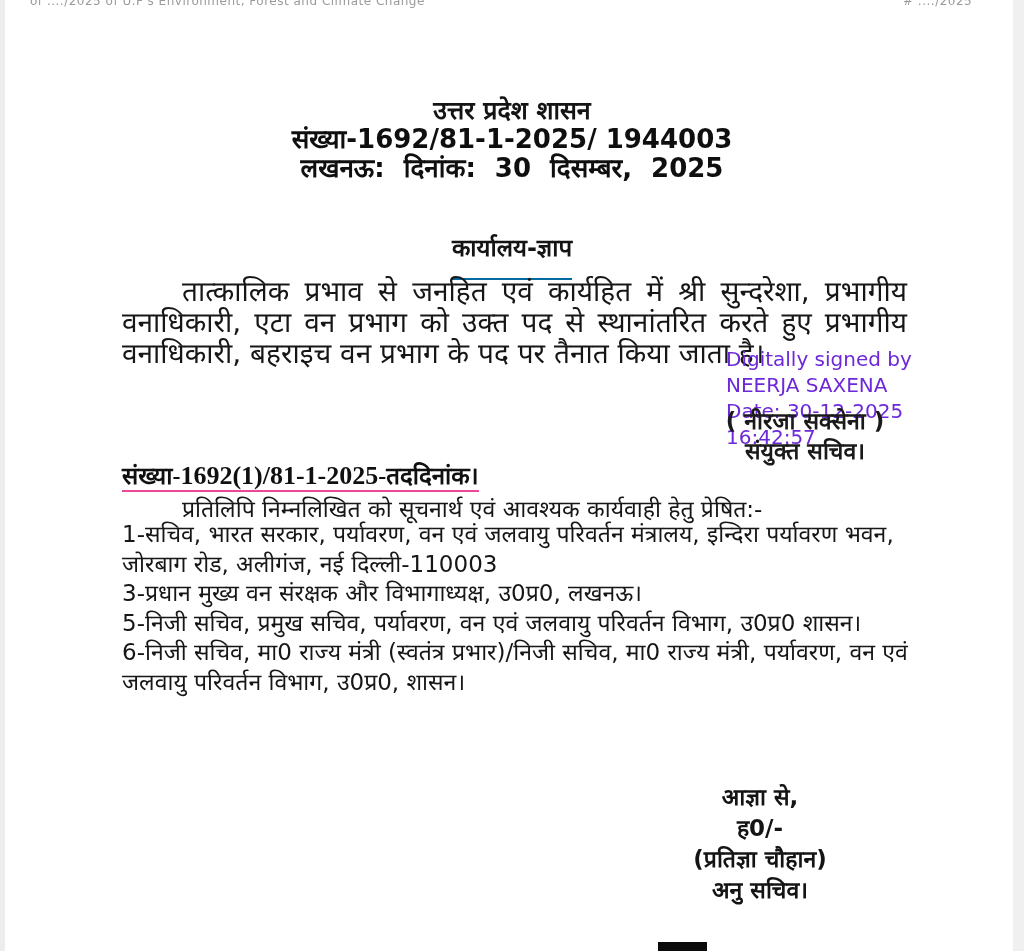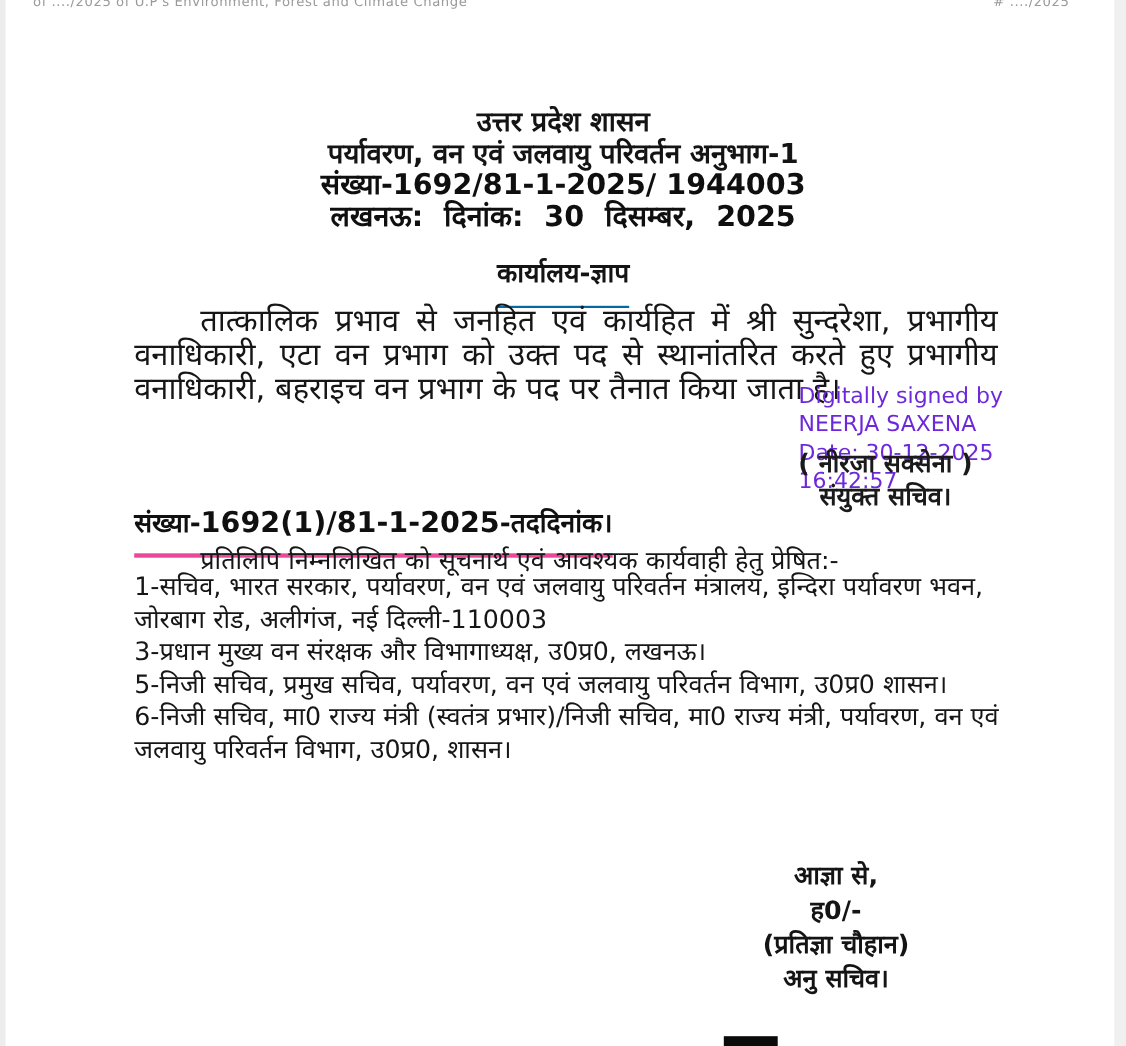--- a/index.html
+++ b/index.html
@@ -47,21 +47,21 @@
   }
   .signatory-desig{
     position:absolute;left:660px;top:434px;width:290px;text-align:center;
     font-size:23px;font-weight:700;color:#1a1a1a;
   }
 
   .copy-ref{
     position:absolute;left:122px;top:458px;
     font-size:24px;color:#101010;
   }
-  .copy-ref .u{border-bottom:4px solid #ec4899;padding-bottom:13px;}
+  .copy-ref .u{border-bottom:2px solid #ec4899;padding-bottom:1px;font-family:Liberation Serif, serif;}
   .copy-ref .num{font-weight:800;font-size:26px;}
   .copy-ref .hx{font-weight:700;}
 
   .copy-intro{
     position:absolute;left:122px;top:492px;width:785px;
     font-size:23px;font-weight:500;text-indent:60px;color:#161616;
   }
 
   .copy-list{
     position:absolute;left:122px;top:520px;width:790px;
@@ -85,21 +85,20 @@
 <div class="edge-strip-left"></div>
 <div class="edge-strip-right"></div>
 
 <div class="top-strip">
   <span class="frag left">of ..../2025 of U.P's Environment, Forest and Climate Change</span>
   <span class="frag right"># ..../2025</span>
 </div>
 
 <div class="letterhead">
   <div class="lh1">उत्तर प्रदेश शासन</div>
-  <div class="lh2">पर्यावरण, वन एवं जलवायु परिवर्तन अनुभाग-1</div>
   <div class="lh3">संख्या-1692/81-1-2025/ 1944003</div>
   <div class="lh4">लखनऊ: दिनांक: 30 दिसम्बर, 2025</div>
 </div>
 
 <div class="subject">
   <span>कार्यालय-ज्ञाप</span>
 </div>
 
 <div class="body-para">तात्कालिक प्रभाव से जनहित एवं कार्यहित में श्री सुन्दरेशा, प्रभागीय वनाधिकारी, एटा वन प्रभाग को उक्त पद से स्थानांतरित करते हुए प्रभागीय वनाधिकारी, बहराइच वन प्रभाग के पद पर तैनात किया जाता है।</div>
 

